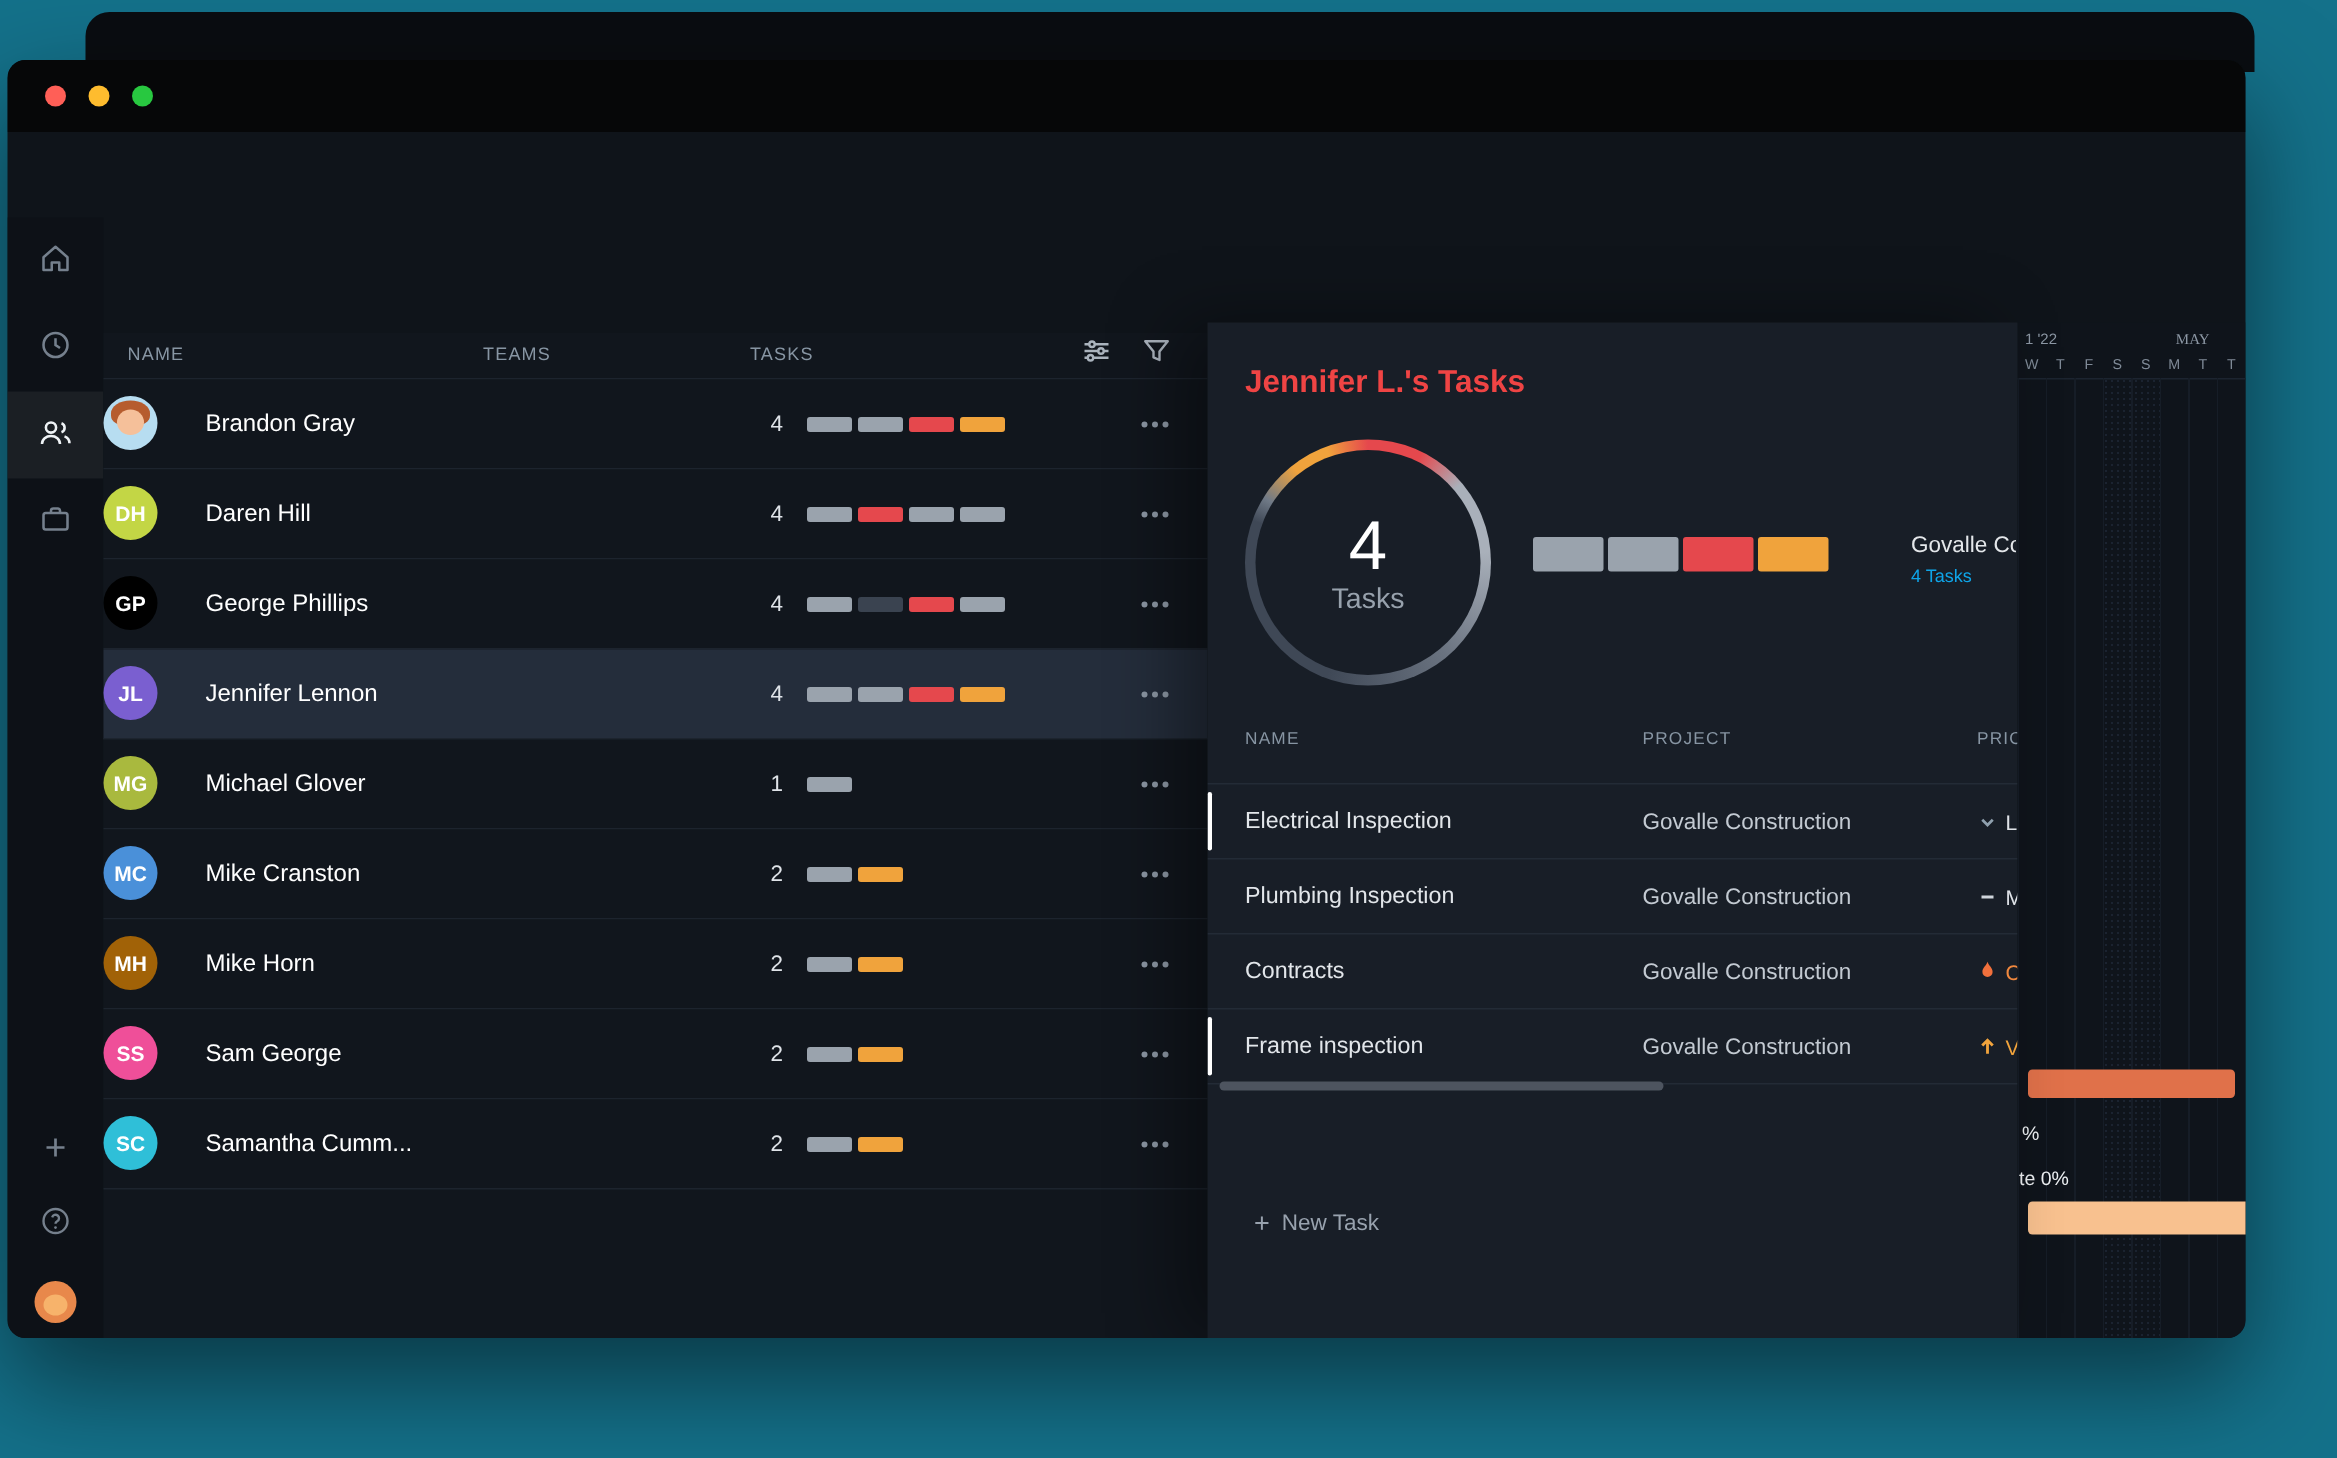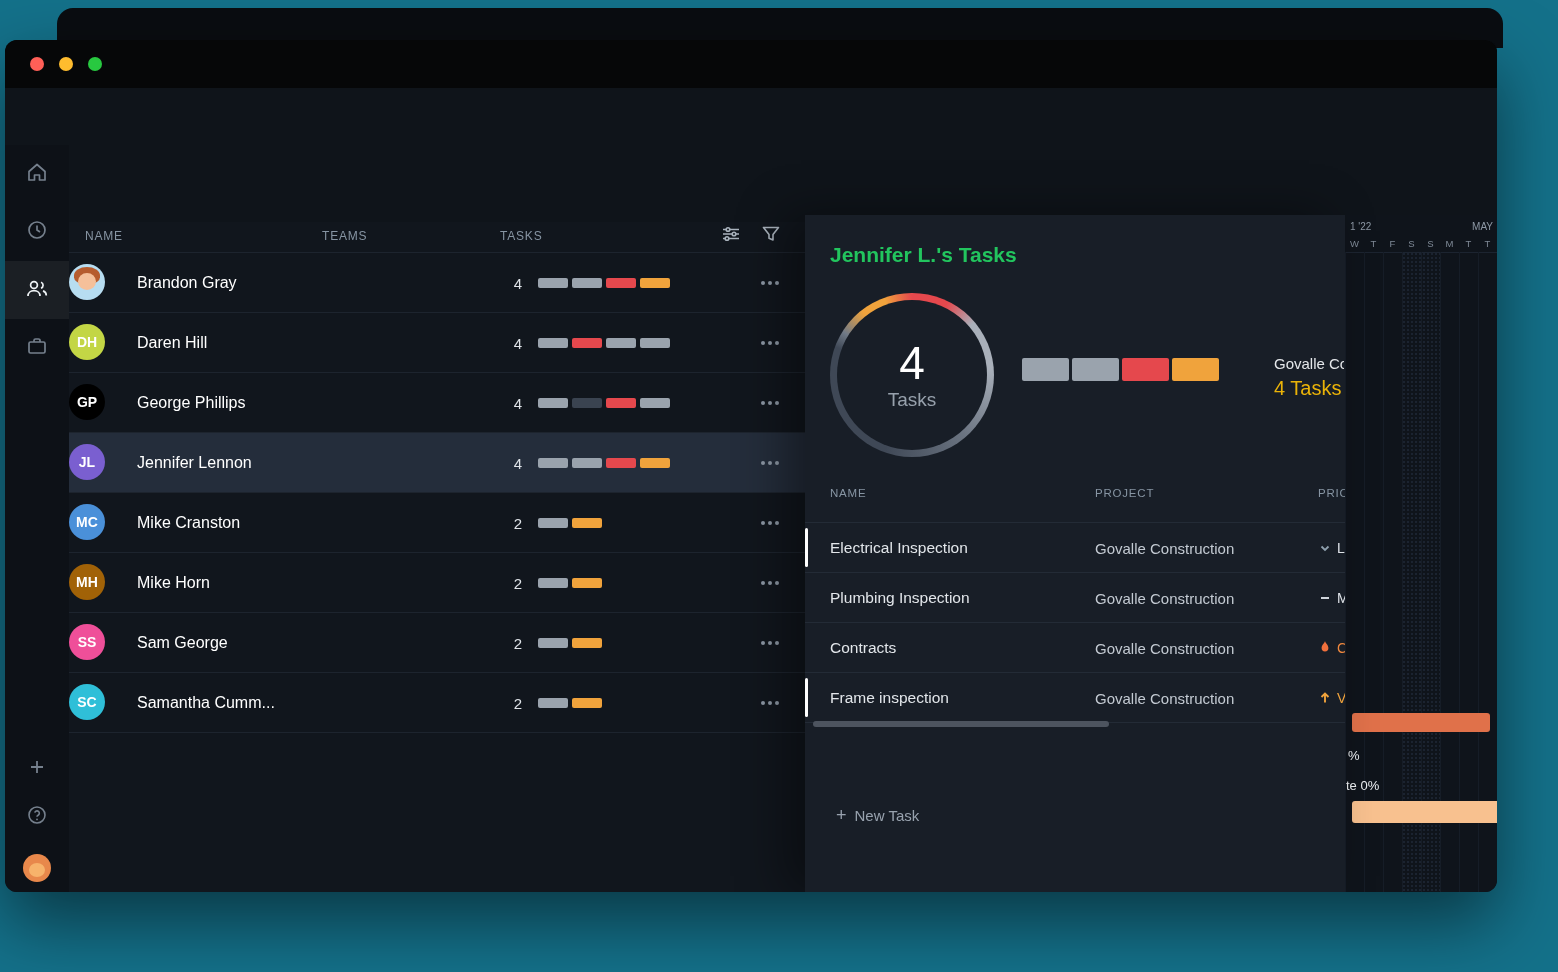--- a/index.html
+++ b/index.html
@@ -92,42 +92,42 @@
   .bigsegs .seg{width:47px;height:23px;}
   .dots{position:absolute;left:688px;top:50%;transform:translateY(-50%);width:26px;height:20px;display:flex;align-items:center;justify-content:center;color:#8d98a5;}
   .dot3{width:4px;height:4px;border-radius:50%;background:currentColor;box-shadow:-7px 0 0 currentColor,7px 0 0 currentColor;}
 
   
   .gantt{
     position:absolute;left:1340px;top:175px;right:0;bottom:0;background:#0f141b;
   }
   .gantt-head{position:relative;height:37px;border-bottom:1px solid #1c2430;color:#8d98a5;}
   .g-left{position:absolute;left:5px;top:6px;font-size:10px;}
-  .g-right{position:absolute;right:4px;top:6px;font-size:10px;}
+  .g-right{position:absolute;right:24px;top:6px;font-size:10px;font-family:Liberation Serif, serif;}
   .g-days{position:absolute;left:0;bottom:3px;display:flex;}
   .g-day{width:19px;text-align:center;font-size:9.5px;color:#7f8a97;}
   .gantt-body{
     position:absolute;left:0;top:37px;right:0;bottom:0;
     background-image:repeating-linear-gradient(90deg,#161d27 0 1px,transparent 1px 19px);
   }
   .weekend{position:absolute;left:57px;top:0;bottom:0;width:38px;
     background-image:radial-gradient(#1b2330 1px,transparent 1px);background-size:4px 4px;}
   .gbar{position:absolute;border-radius:3px;height:19px;}
   .gbar1{left:7px;top:461px;width:138px;}
   .gbar2{left:7px;top:549px;width:148px;height:22px;}
   .glabel{position:absolute;color:#eef1f4;font-size:13px;white-space:nowrap;}
   .glabel1{left:3px;top:496px;}
   .glabel2{left:1px;top:526px;}
 
   
   .detail-panel{
     position:absolute;left:800px;top:175px;width:540px;bottom:0;background:#181e27;
     box-shadow:-20px 0 45px rgba(0,0,0,.4);overflow:hidden;
   }
-  .detail-title{position:absolute;left:25px;top:28px;color:#22c55e;font-size:21px;font-weight:bold;}
+  .detail-title{position:absolute;left:25px;top:28px;color:#ef4444;font-size:21px;font-weight:bold;}
   .donut{
     position:absolute;left:25px;top:78px;width:164px;height:164px;border-radius:50%;
     background:conic-gradient(from 0deg,
       #e5484d 0deg 26deg,
       #a9b0ba 50deg 85deg,
       #6a7380 140deg,
       #3f4856 200deg 290deg,
       #707a87 302deg,
       #f0a33c 322deg 340deg,
       #e5484d 360deg);
@@ -135,21 +135,21 @@
   }
   .donut-hole{
     width:150px;height:150px;border-radius:50%;background:#181e27;
     display:flex;flex-direction:column;align-items:center;justify-content:center;
   }
   .donut-count{color:#ffffff;font-size:46px;line-height:1.05;}
   .donut-label{color:#97a1ac;font-size:19px;margin-top:2px;}
   .summary-segs{position:absolute;left:217px;top:143px;display:flex;gap:3px;}
   .summary-txt{position:absolute;left:469px;top:140px;width:70px;overflow:hidden;}
   .sum-proj{color:#e4e7ea;font-size:15px;white-space:nowrap;}
-  .sum-count{color:#eab308;font-size:20px;margin-top:5px;white-space:nowrap;}
+  .sum-count{color:#0ea5e9;font-size:12px;margin-top:5px;white-space:nowrap;}
   .dtable-head{position:relative;top:272px;height:20px;color:#8795a3;font-size:11.5px;letter-spacing:.8px;}
   .dh-name{position:absolute;left:25px;}
   .dh-proj{position:absolute;left:290px;}
   .dh-prio{position:absolute;left:513px;width:27px;overflow:hidden;white-space:nowrap;}
   .task-rows{position:absolute;left:0;top:307px;right:0;border-top:1px solid #232b36;}
   .trow{position:relative;height:49px;border-bottom:1px solid #232b36;}
   .marker{display:none;}
   .trow.marked .marker{display:block;position:absolute;left:0;top:5px;bottom:5px;width:3px;border-radius:2px;background:#ffffff;}
   .tname{position:absolute;left:25px;top:50%;transform:translateY(-50%);color:#e2e6ea;font-size:15.5px;}
   .tproj{position:absolute;left:290px;top:50%;transform:translateY(-50%);color:#c3cad2;font-size:15px;}
@@ -310,20 +310,31 @@
               <div class="seg" style="background: rgb(154, 163, 173);"></div>
               <div class="seg" style="background: rgb(229, 72, 77);"></div>
               <div class="seg" style="background: rgb(240, 163, 60);"></div>
             </div>
             <div class="dots">
               <span class="dot3"></span>
             </div>
           </div>
 
 
+          <div class="prow">
+            <div class="avatar" style="background: rgb(169, 185, 62);">MG</div>
+            <div class="pname">Michael Glover</div>
+            <div class="pcount">1</div>
+            <div class="psegs">
+              <div class="seg" style="background: rgb(154, 163, 173);"></div>
+            </div>
+            <div class="dots">
+              <span class="dot3"></span>
+            </div>
+          </div>
 
           <div class="prow">
             <div class="avatar" style="background: rgb(74, 144, 217);">MC</div>
             <div class="pname">Mike Cranston</div>
             <div class="pcount">2</div>
             <div class="psegs">
               <div class="seg" style="background: rgb(154, 163, 173);"></div>
               <div class="seg" style="background: rgb(240, 163, 60);"></div>
             </div>
             <div class="dots">

